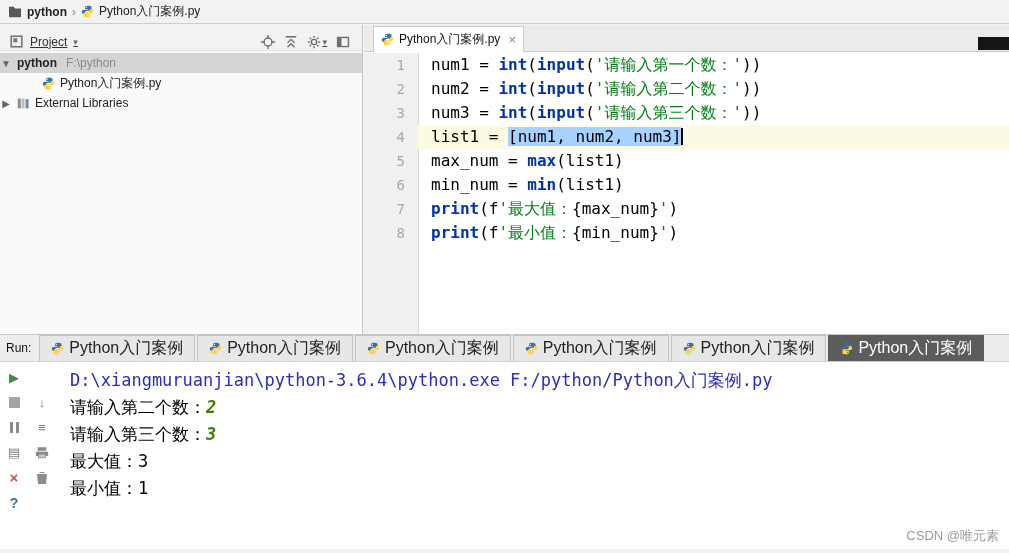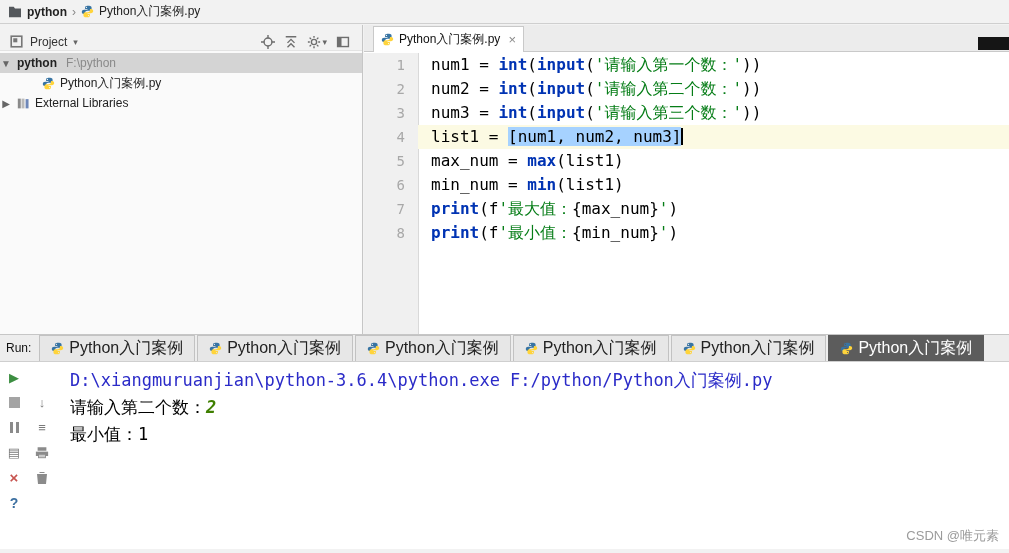--- a/index.html
+++ b/index.html
@@ -12,21 +12,21 @@
     border-bottom:1px solid #CFCFCF; display:flex; align-items:center; padding-left:8px; gap:5px;
     font-size:12px; color:#222; }
   .bc-project { font-weight:bold; }
   .bc-sep { color:#888; font-size:12px; }
   .icn { display:inline-flex; align-items:center; }
 
   
   .project-panel { position:absolute; top:25px; left:0; width:363px; bottom:215px;
     background:#FAFAFA; border-right:1px solid #C6C6C6; }
   .panel-header { height:26px; display:flex; align-items:center; gap:5px; padding:8px 10px 0 8px;
-    font-size:12px; color:#333; border-bottom:1px solid #E3E3E3; background:#F2F2F2; }
+    font-size:12px; color:#333; border-bottom:1px solid #E3E3E3; background:#F2F2F2;text-decoration:underline; }
   .panel-header .spacer { flex:1; }
   .panel-header .hicon { display:inline-flex; align-items:center; padding:2px; cursor:pointer; }
   .chev-down-sm { font-size:9px; color:#666; margin-left:1px; }
   .tree { font-size:12px; color:#222; padding-top:2px; }
   .tree-row { height:20px; display:flex; align-items:center; gap:5px; white-space:nowrap; }
   .tree-row .tw { width:12px; text-align:center; color:#666; font-size:10px; }
   .tree-root { background:#D4D4D4; }
   .tree-root .root-name { font-weight:bold; }
   .tree-path { color:#8A8A8A; margin-left:4px; }
   .indent-file { padding-left:42px; }
@@ -309,19 +309,21 @@
           <svg width="12" height="14" viewBox="0 0 12 14">
               <path fill="#8B8B8B" d="M1 3h10l-1 10H2L1 3zm3-2h4l1 1H3l1-1z"></path>
             </svg>
         </span>
         <span class="rt-icon q-glyph">?</span>
         <span class="rt-icon"></span>
       </div>
       <div class="console">
           <div class="console-line"><span class="seg-path">D:\xiangmuruanjian\python-3.6.4\python.exe F:/python/Python入门案例.py</span></div>
           <div class="console-line"><span class="seg-plain">请输入第二个数：</span><span class="seg-input">2</span></div>
+          <div class="console-line"><span class="seg-plain">请输入第三个数：</span><span class="seg-input">3</span></div>
+          <div class="console-line"><span class="seg-plain">最大值：</span><span class="seg-plain">3</span></div>
           <div class="console-line"><span class="seg-plain">最小值：</span><span class="seg-plain">1</span></div>
         </div>
     </div>
   </div>
 
   <div class="watermark">CSDN @唯元素</div>
 </div>
 
 </body></html>

